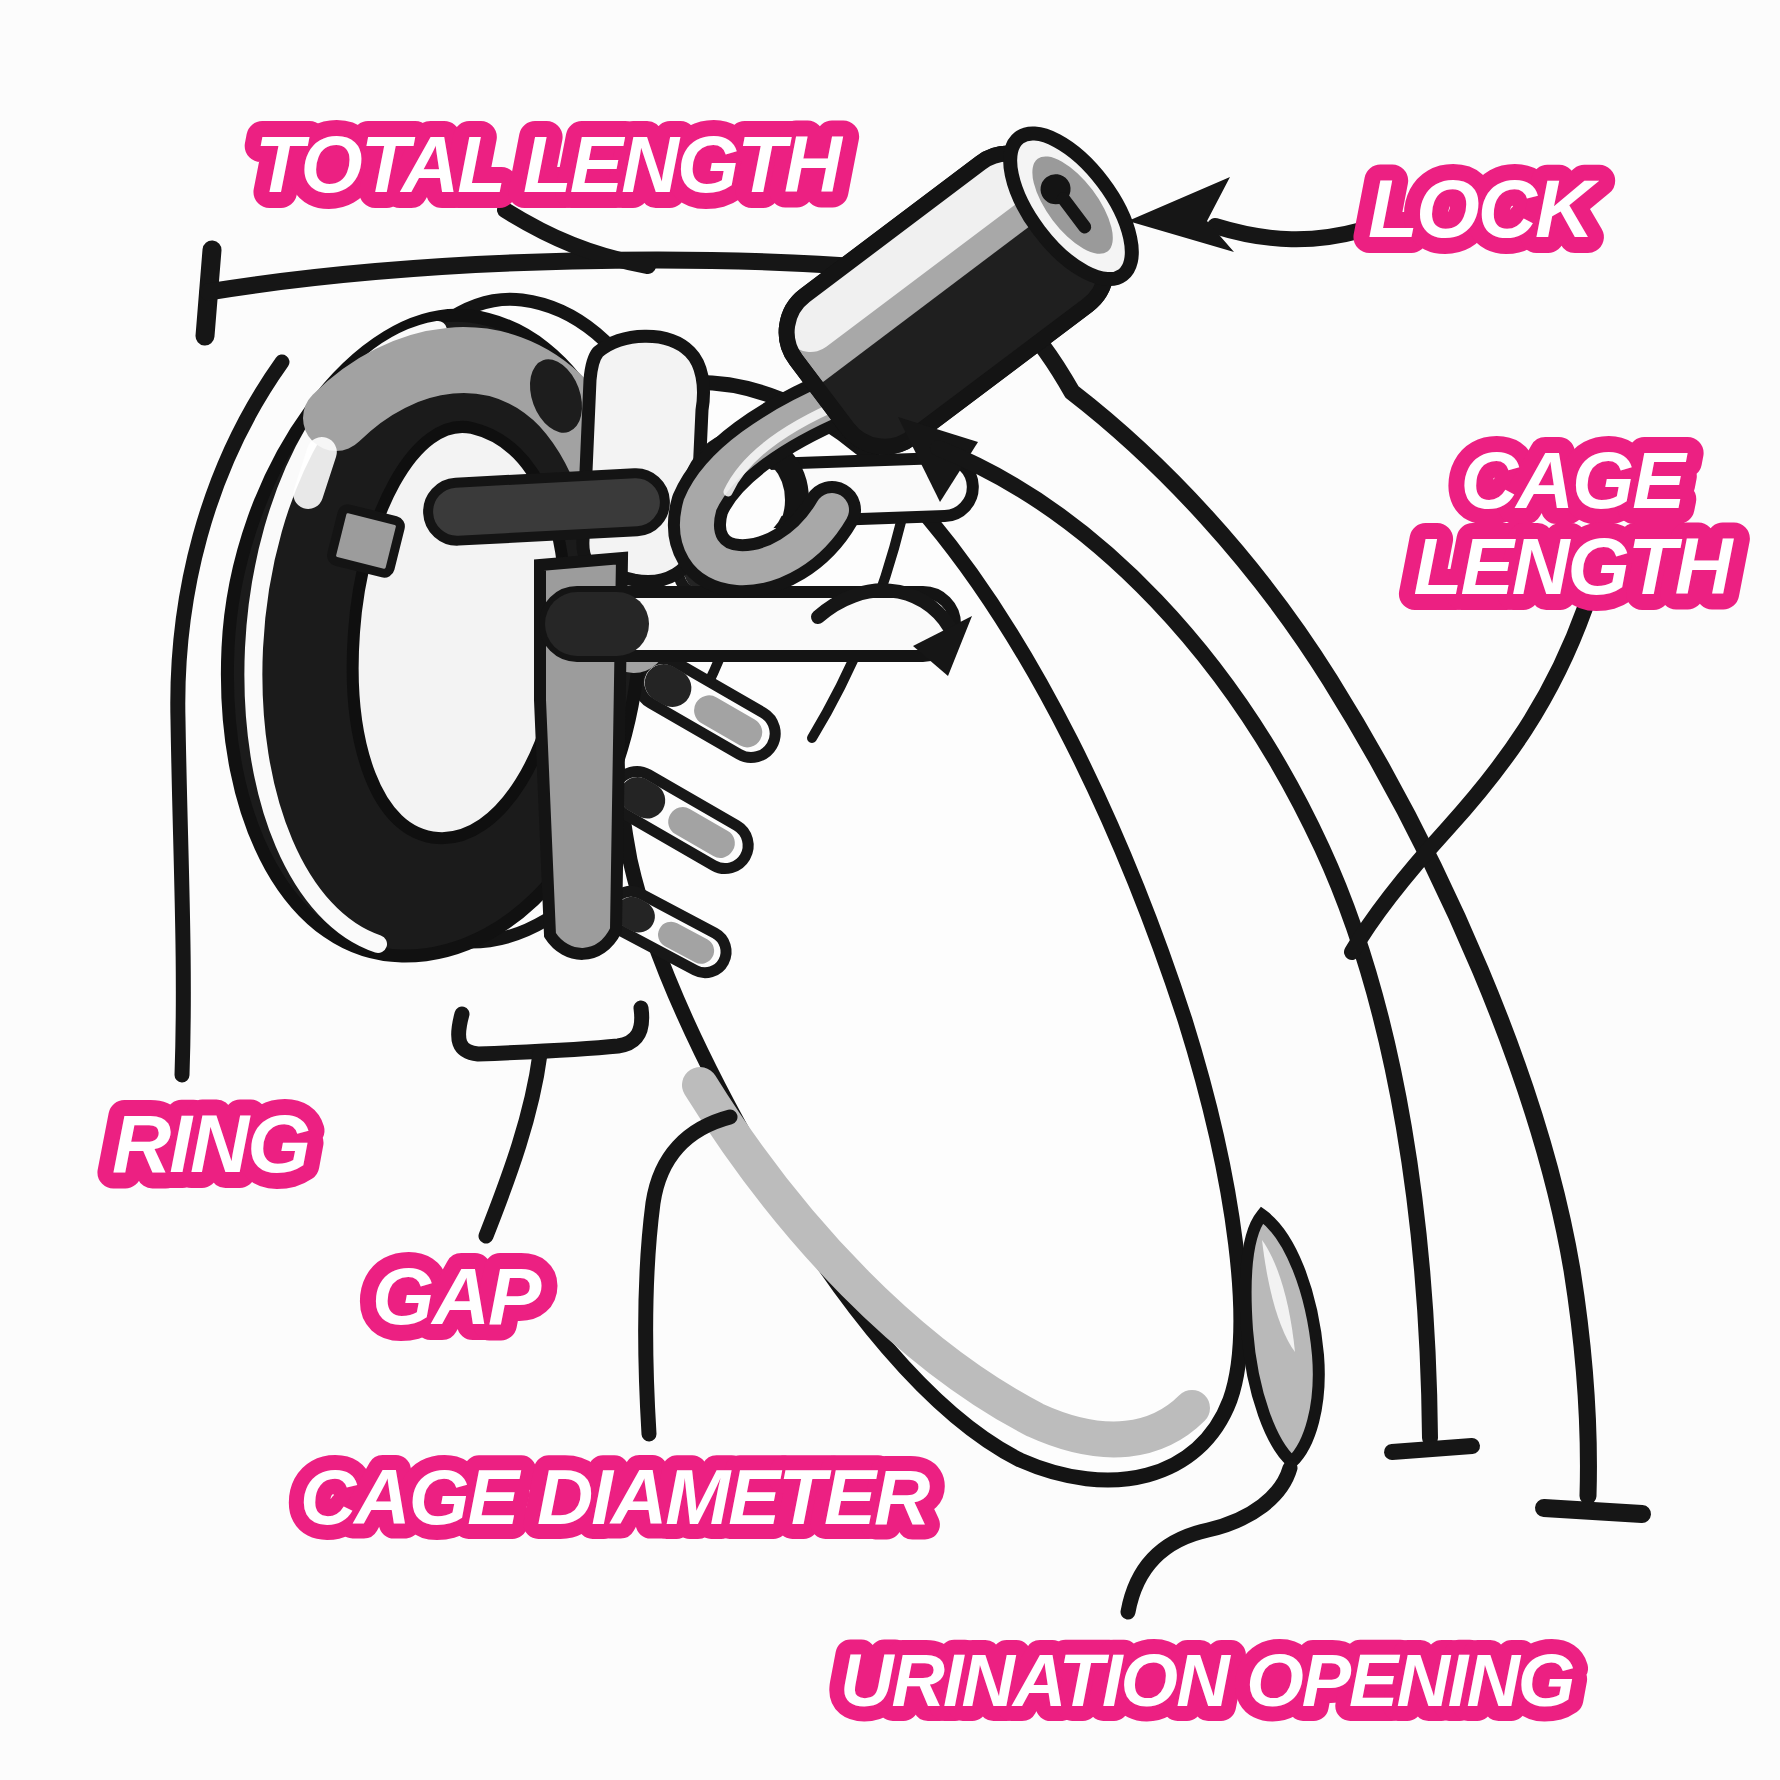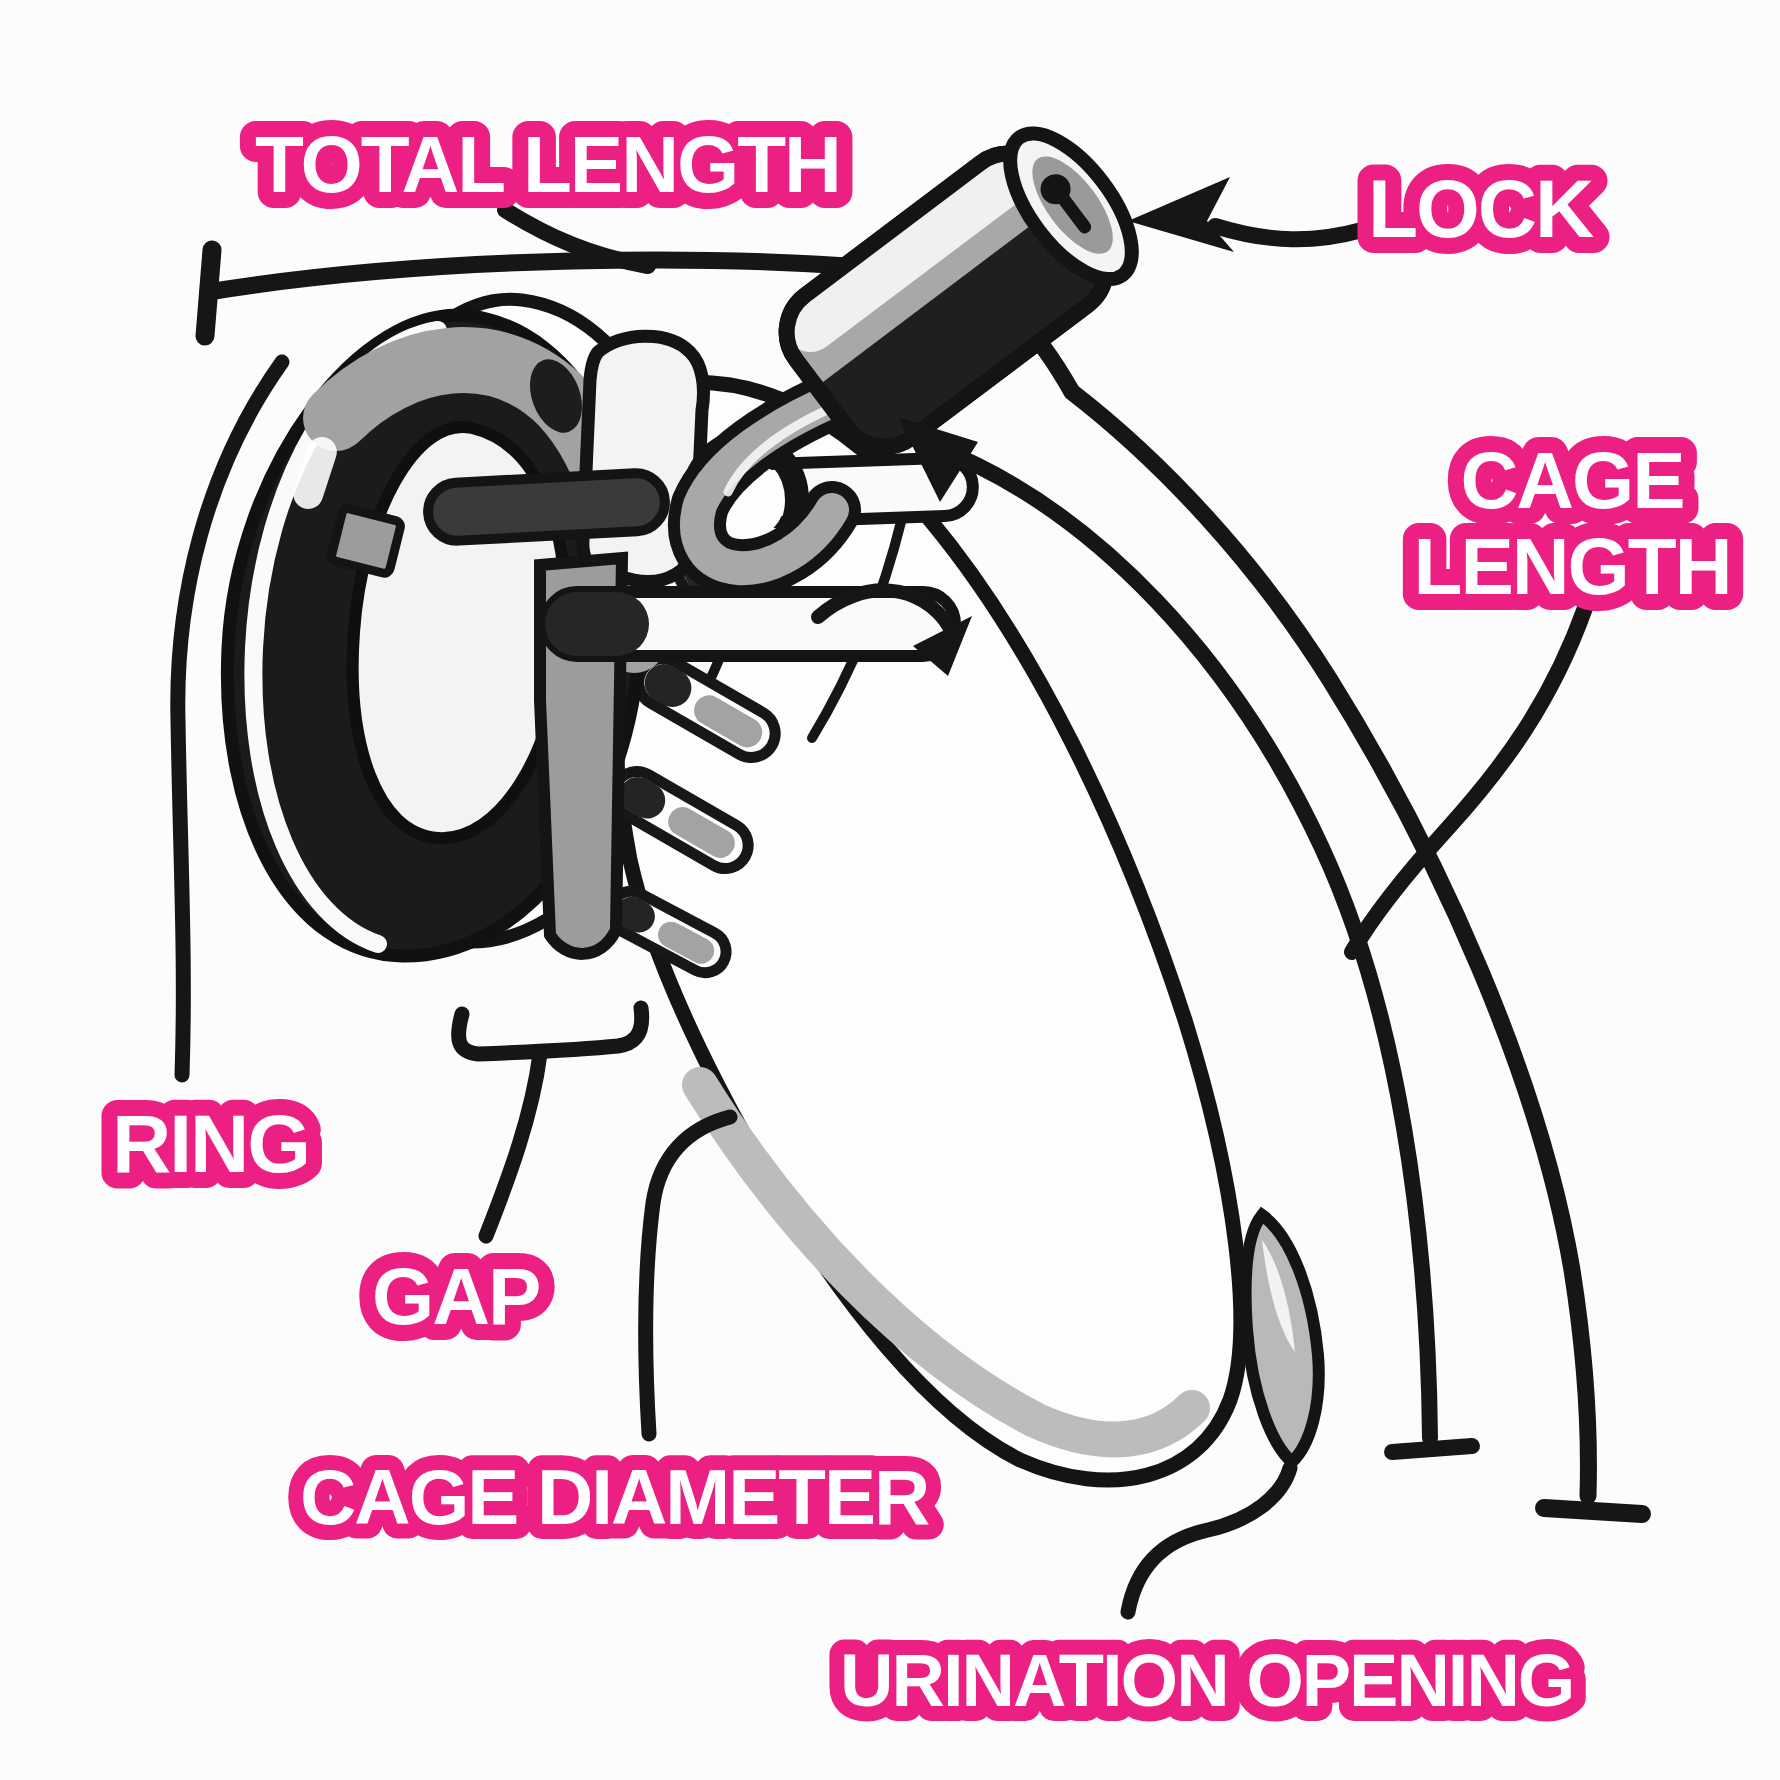--- a/index.html
+++ b/index.html
@@ -2,20 +2,21 @@
 <html><head>
 <meta charset="utf-8">
 <style>
   html, body { margin: 0; padding: 0; background: #ffffff; }
   #stage {
     position: relative;
     width: 1780px; height: 1780px;
     background: #fcfcfc;
     overflow: hidden;
     font-family: "Liberation Sans", sans-serif;
+    font-style: italic;
   }
   svg { display: block; }
   .ink   { stroke: #161616; fill: none; stroke-linecap: round; stroke-linejoin: round; }
   .bubble {
     font-family: "Liberation Sans", sans-serif;
     font-weight: 700;
     fill: #ffffff;
     stroke: #ec2082;
     paint-order: stroke fill;
     stroke-linejoin: round;

